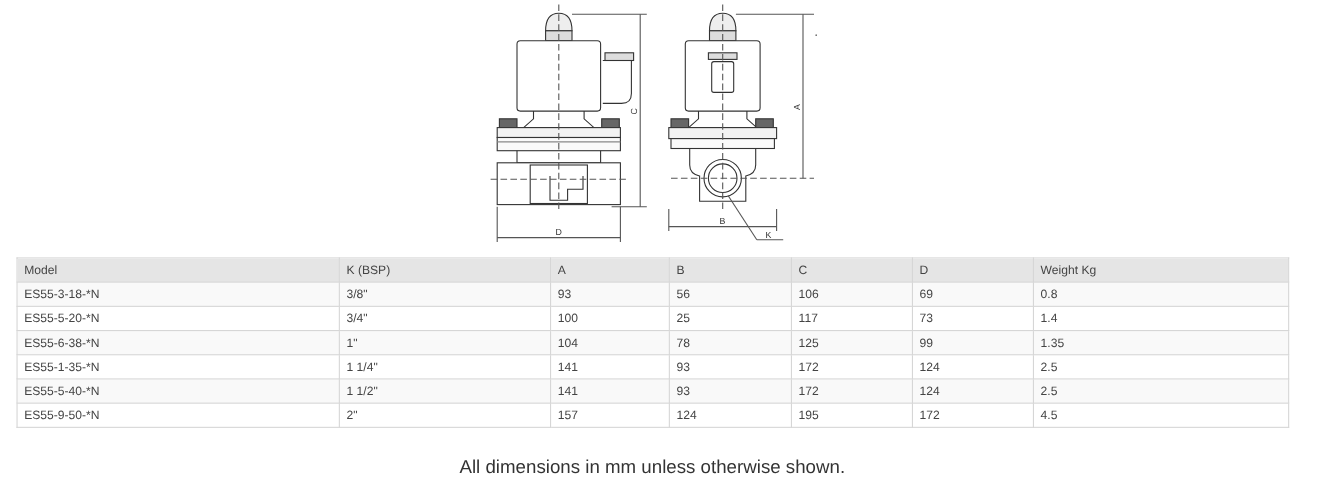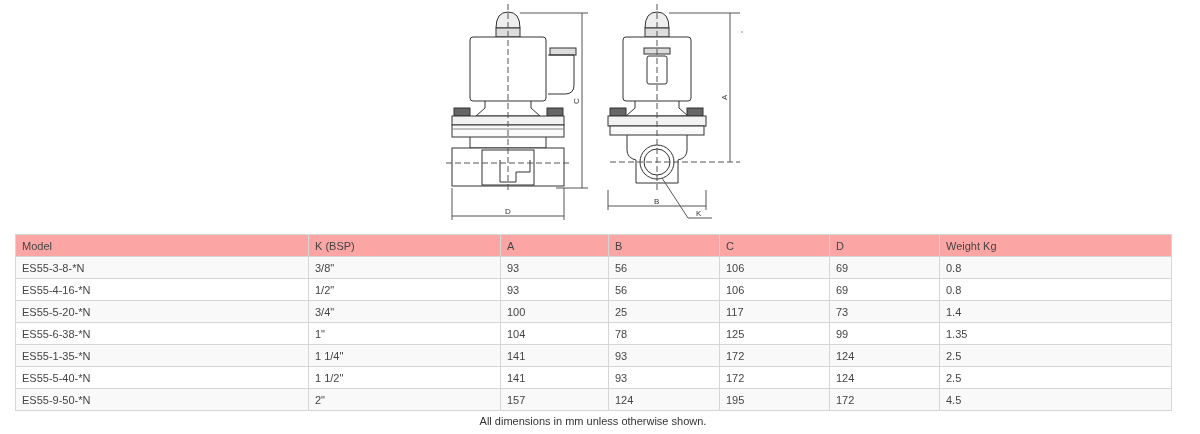--- a/index.html
+++ b/index.html
@@ -40,30 +40,30 @@
     }
     table.spec th, table.spec td {
       border: 1px solid #d6d6d6;
       padding: 0 0 0 6px;
       height: 21px;
       text-align: left;
       font-weight: normal;
       white-space: nowrap;
       overflow: hidden;
     }
-    table.spec thead tr { background: #fca5a5; }
+    table.spec thead tr { background: #e5e5e5; }
     table.spec tbody tr:nth-child(odd) { background: #f9f9f9; }
     table.spec tbody tr:nth-child(even) { background: #ffffff; }
     .note {
       position: absolute;
       top: 415px;
       left: 0;
       width: 1186px;
       text-align: center;
-      font-size: 11px;
+      font-size: 17px;
       color: #333333;
     }
   </style>
 </head>
 <body>
 
 <div class="page">
 
   <div class="drawing">
     <svg viewBox="0 0 340 232" xmlns="http://www.w3.org/2000/svg">
@@ -155,31 +155,22 @@
         <th>K (BSP)</th>
         <th>A</th>
         <th>B</th>
         <th>C</th>
         <th>D</th>
         <th>Weight Kg</th>
       </tr>
     </thead>
     <tbody>
       <tr>
-        <td>ES55-3-8-*N</td>
+        <td>ES55-3-18-*N</td>
         <td>3/8"</td>
-        <td>93</td>
-        <td>56</td>
-        <td>106</td>
-        <td>69</td>
-        <td>0.8</td>
-      </tr>
-      <tr>
-        <td>ES55-4-16-*N</td>
-        <td>1/2"</td>
         <td>93</td>
         <td>56</td>
         <td>106</td>
         <td>69</td>
         <td>0.8</td>
       </tr>
       <tr>
         <td>ES55-5-20-*N</td>
         <td>3/4"</td>
         <td>100</td>

